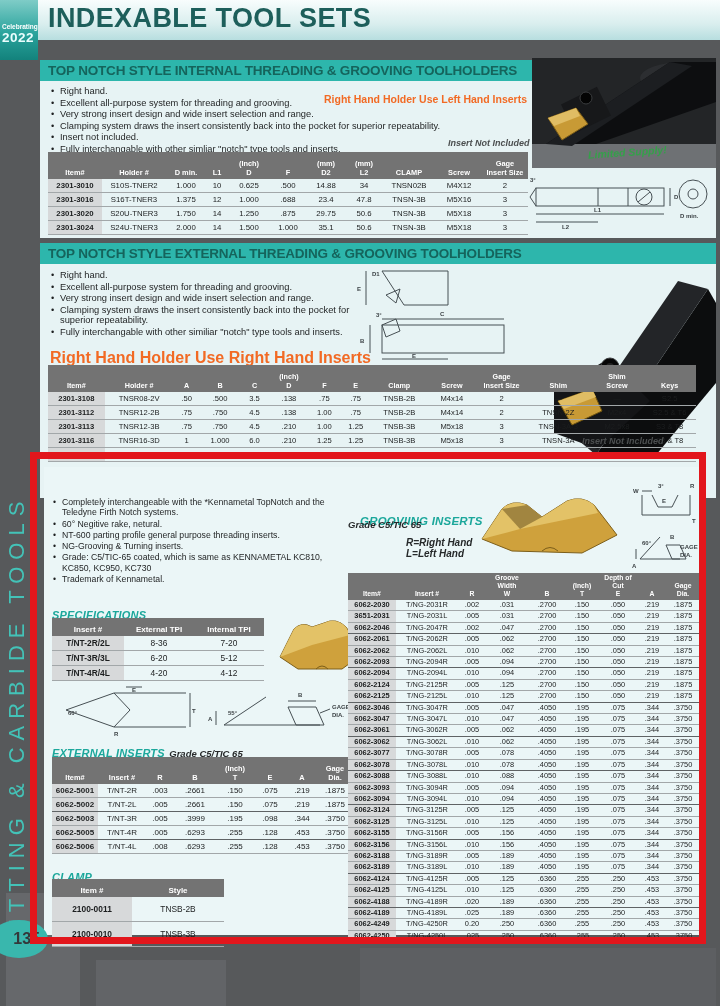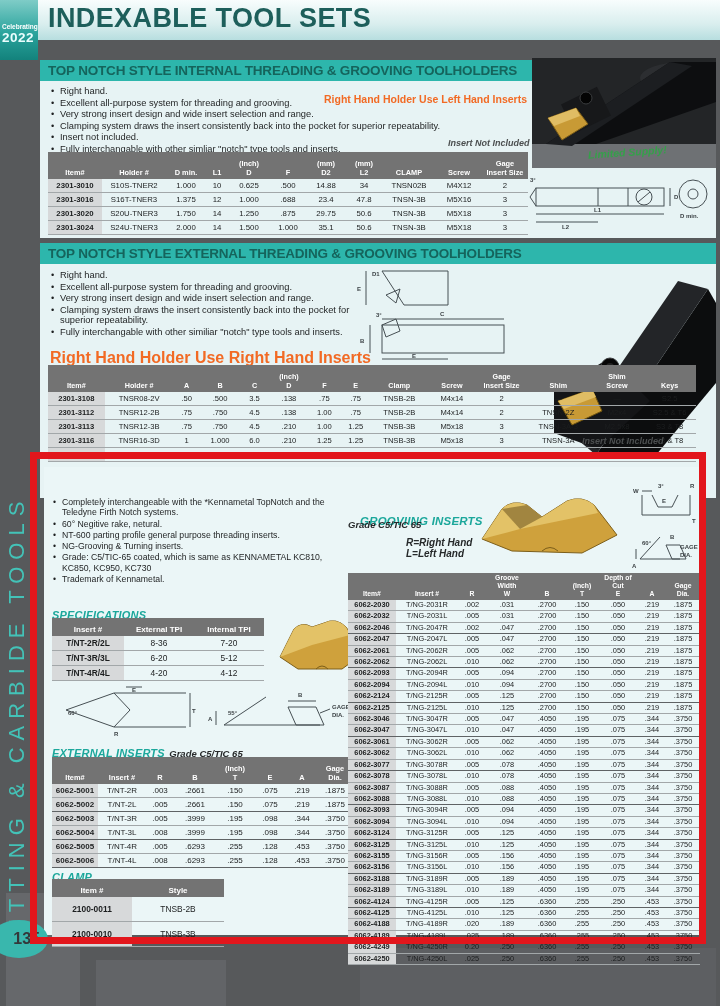--- a/index.html
+++ b/index.html
@@ -560,30 +560,20 @@
             <td>6062-5003</td>
             <td>T/NT-3R</td>
             <td>.005</td>
             <td>.3999</td>
             <td>.195</td>
             <td>.098</td>
             <td>.344</td>
             <td>.3750</td>
           </tr>
           <tr>
-            <td>6062-5004</td>
-            <td>T/NT-3L</td>
-            <td>.008</td>
-            <td>.3999</td>
-            <td>.195</td>
-            <td>.098</td>
-            <td>.344</td>
-            <td>.3750</td>
-          </tr>
-          <tr>
             <td>6062-5005</td>
             <td>T/NT-4R</td>
             <td>.005</td>
             <td>.6293</td>
             <td>.255</td>
             <td>.128</td>
             <td>.453</td>
             <td>.3750</td>
           </tr>
           <tr>
@@ -696,21 +686,21 @@
             <td>T/NG-2031R</td>
             <td>.002</td>
             <td>.031</td>
             <td>.2700</td>
             <td>.150</td>
             <td>.050</td>
             <td>.219</td>
             <td>.1875</td>
           </tr>
           <tr>
-            <td>6062-2032</td>
+            <td>3651-2031</td>
             <td>T/NG-2031L</td>
             <td>.005</td>
             <td>.031</td>
             <td>.2700</td>
             <td>.150</td>
             <td>.050</td>
             <td>.219</td>
             <td>.1875</td>
           </tr>
           <tr>
@@ -718,31 +708,20 @@
             <td>T/NG-2047R</td>
             <td>.002</td>
             <td>.047</td>
             <td>.2700</td>
             <td>.150</td>
             <td>.050</td>
             <td>.219</td>
             <td>.1875</td>
           </tr>
           <tr>
-            <td>6062-2047</td>
-            <td>T/NG-2047L</td>
-            <td>.005</td>
-            <td>.047</td>
-            <td>.2700</td>
-            <td>.150</td>
-            <td>.050</td>
-            <td>.219</td>
-            <td>.1875</td>
-          </tr>
-          <tr>
             <td>6062-2061</td>
             <td>T/NG-2062R</td>
             <td>.005</td>
             <td>.062</td>
             <td>.2700</td>
             <td>.150</td>
             <td>.050</td>
             <td>.219</td>
             <td>.1875</td>
           </tr>
@@ -854,31 +833,20 @@
             <td>.195</td>
             <td>.075</td>
             <td>.344</td>
             <td>.3750</td>
           </tr>
           <tr>
             <td>6062-3078</td>
             <td>T/NG-3078L</td>
             <td>.010</td>
             <td>.078</td>
-            <td>.4050</td>
-            <td>.195</td>
-            <td>.075</td>
-            <td>.344</td>
-            <td>.3750</td>
-          </tr>
-          <tr>
-            <td>6062-3087</td>
-            <td>T/NG-3088R</td>
-            <td>.005</td>
-            <td>.088</td>
             <td>.4050</td>
             <td>.195</td>
             <td>.075</td>
             <td>.344</td>
             <td>.3750</td>
           </tr>
           <tr>
             <td>6062-3088</td>
             <td>T/NG-3088L</td>
             <td>.010</td>

